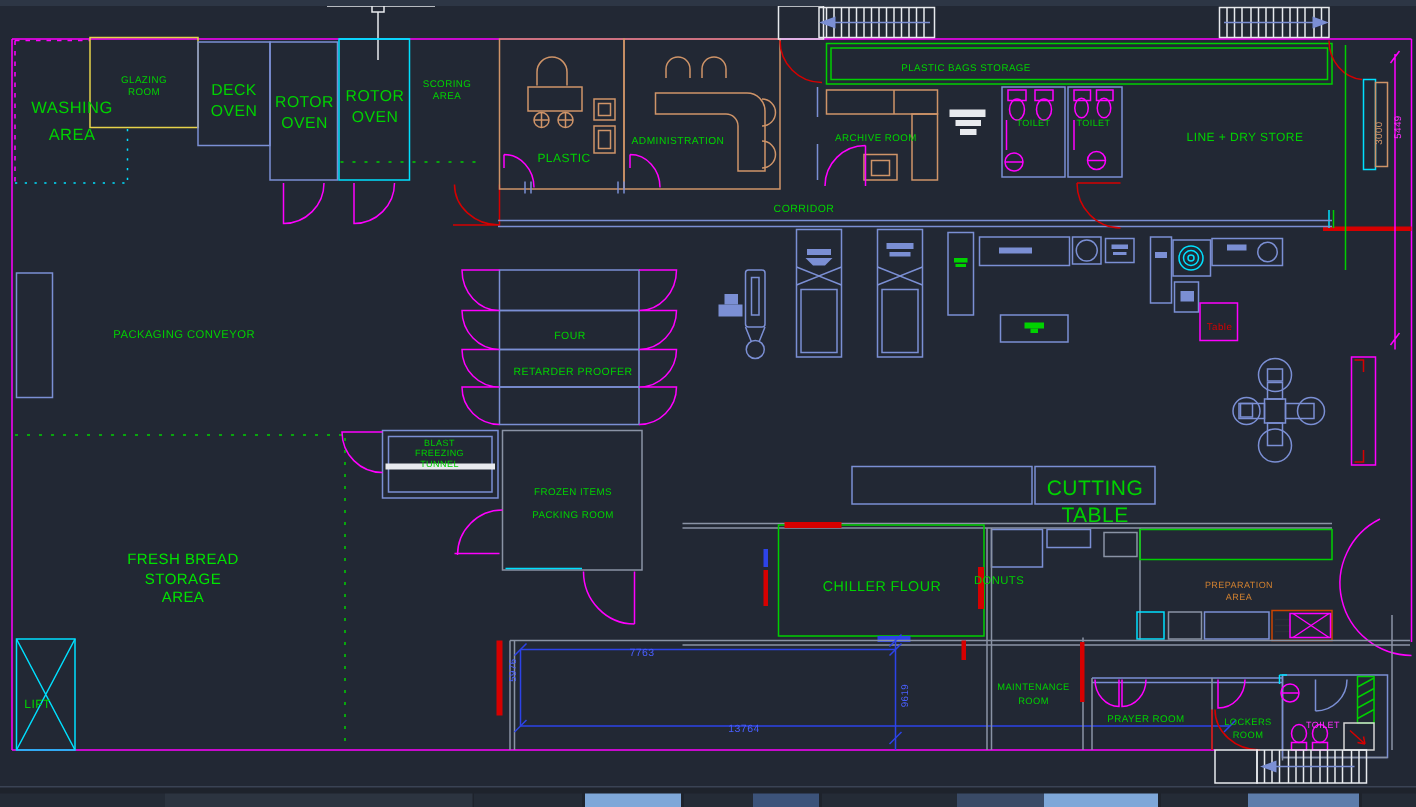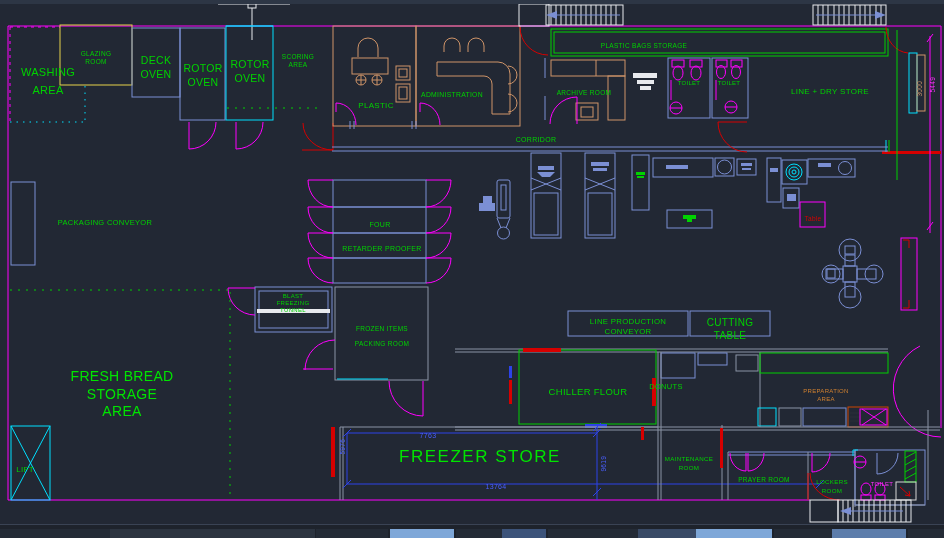--- a/index.html
+++ b/index.html
@@ -345,41 +345,38 @@
     <div class="lbl" style="left:270px;top:49px;width:56px;font-size:6.5px;line-height:1.3">SCORING
 AREA</div>
     <div class="lbl" style="left:350px;top:96px;width:52px;font-size:8px">PLASTIC</div>
     <div class="lbl" style="left:416px;top:86px;width:72px;font-size:6.8px">ADMINISTRATION</div>
     <div class="lbl" style="left:556px;top:37px;width:176px;font-size:6.5px">PLASTIC BAGS STORAGE</div>
     <div class="lbl" style="left:548px;top:84px;width:72px;font-size:6.5px">ARCHIVE ROOM</div>
     <div class="lbl" style="left:668px;top:75px;width:42px;font-size:6px">TOILET</div>
     <div class="lbl" style="left:708px;top:75px;width:42px;font-size:6px">TOILET</div>
     <div class="lbl" style="left:756px;top:82px;width:148px;font-size:8px">LINE + DRY STORE</div>
     <div class="lbl" style="left:508px;top:131px;width:56px;font-size:7px">CORRIDOR</div>
-    <div class="lbl" style="left:40px;top:214px;width:130px;font-size:7.5px;text-align:center">PACKAGING CONVEYOR</div>
+    <div class="lbl" style="left:40px;top:214px;width:130px;font-size:7.5px;text-align:right">PACKAGING CONVEYOR</div>
     <div class="lbl" style="left:348px;top:216px;width:64px;font-size:7px">FOUR</div>
     <div class="lbl" style="left:338px;top:240px;width:88px;font-size:7px">RETARDER PROOFER</div>
     <div class="lbl" style="left:258px;top:289px;width:70px;font-size:6px;line-height:1.15">BLAST
 FREEZING
 TUNNEL</div>
     <div class="lbl" style="left:342px;top:318px;width:80px;font-size:6.5px;line-height:2.3">FROZEN ITEMS
 PACKING ROOM</div>
-    <div class="lbl" style="left:570px;top:313px;width:116px;font-size:7.8px;line-height:1.25">LINE PRODUCTION
-CONVEYOR</div>
-    <div class="lbl" style="left:690px;top:313px;width:80px;font-size:10px;line-height:1.25">CUTTING
+    <div class="lbl" style="left:690px;top:313px;width:80px;font-size:14px;line-height:1.25">CUTTING
 TABLE</div>
-    <div class="lbl" style="left:52px;top:364px;width:140px;font-size:14px;line-height:1.25;color:var(--bgrn,#00e400)">FRESH BREAD
+    <div class="lbl" style="left:52px;top:364px;width:140px;font-size:10px;line-height:1.25;color:var(--bgrn,#00e400)">FRESH BREAD
 STORAGE
 AREA</div>
     <div class="lbl" style="left:13px;top:460px;width:24px;font-size:8px">LIFT</div>
     <div class="lbl" style="left:526px;top:381px;width:124px;font-size:9.5px">CHILLER FLOUR</div>
     <div class="lbl" style="left:636px;top:378px;width:60px;font-size:7.5px">DONUTS</div>
     <div class="lbl" style="left:796px;top:384px;width:60px;font-size:6px;line-height:1.3;color:var(--org,#d08030)">PREPARATION
 AREA</div>
-    <div class="lbl" style="left:370px;top:441px;width:220px;font-size:17px;letter-spacing:1.5px;color:var(--bgrn,#00e400)">FREEZER STORE</div>
     <div class="lbl" style="left:658px;top:450px;width:62px;font-size:6.2px;line-height:1.5">MAINTENANCE
 ROOM</div>
     <div class="lbl" style="left:730px;top:471px;width:68px;font-size:6.5px">PRAYER ROOM</div>
     <div class="lbl" style="left:806px;top:474px;width:52px;font-size:6.2px;line-height:1.4">LOCKERS
 ROOM</div>
     <div class="lbl" style="left:862px;top:476px;width:40px;font-size:6px;color:#ff30ff">TOILET</div>
     <div class="lbl" style="left:801px;top:210px;width:24px;font-size:6.5px;color:var(--red,#d60000)">Table</div>
 
     <div class="lbl" style="left:408px;top:427px;width:40px;font-size:7px;color:#4a5fff">7763</div>
     <div class="lbl" style="left:474px;top:478px;width:44px;font-size:7px;color:#4a5fff">13764</div>

